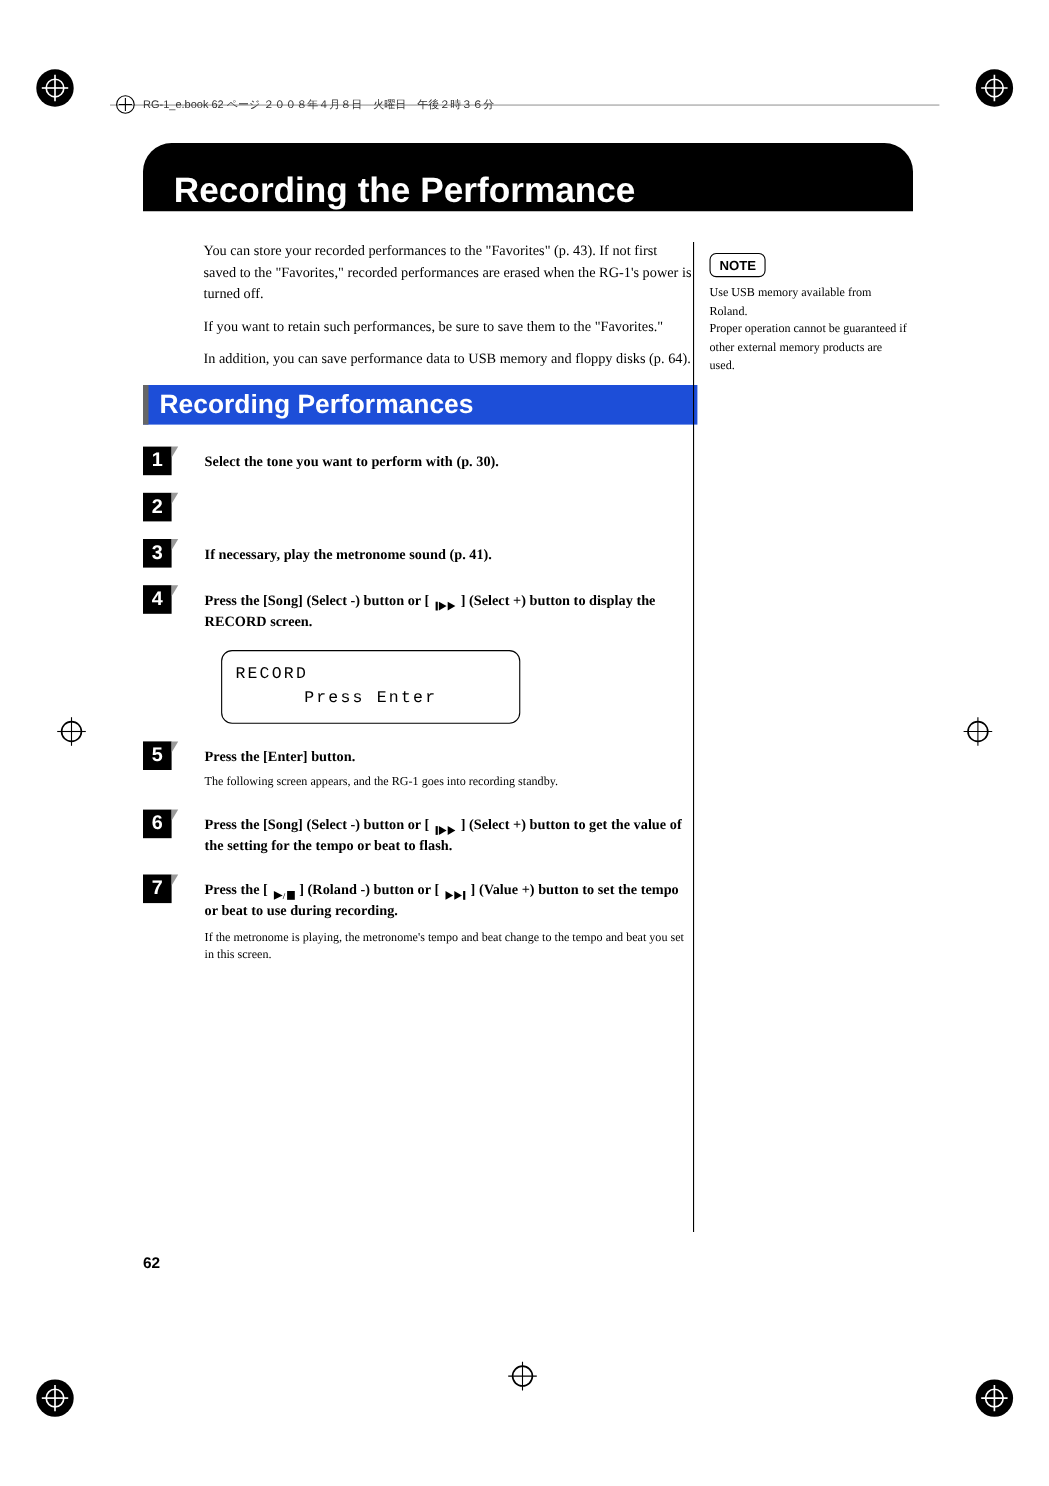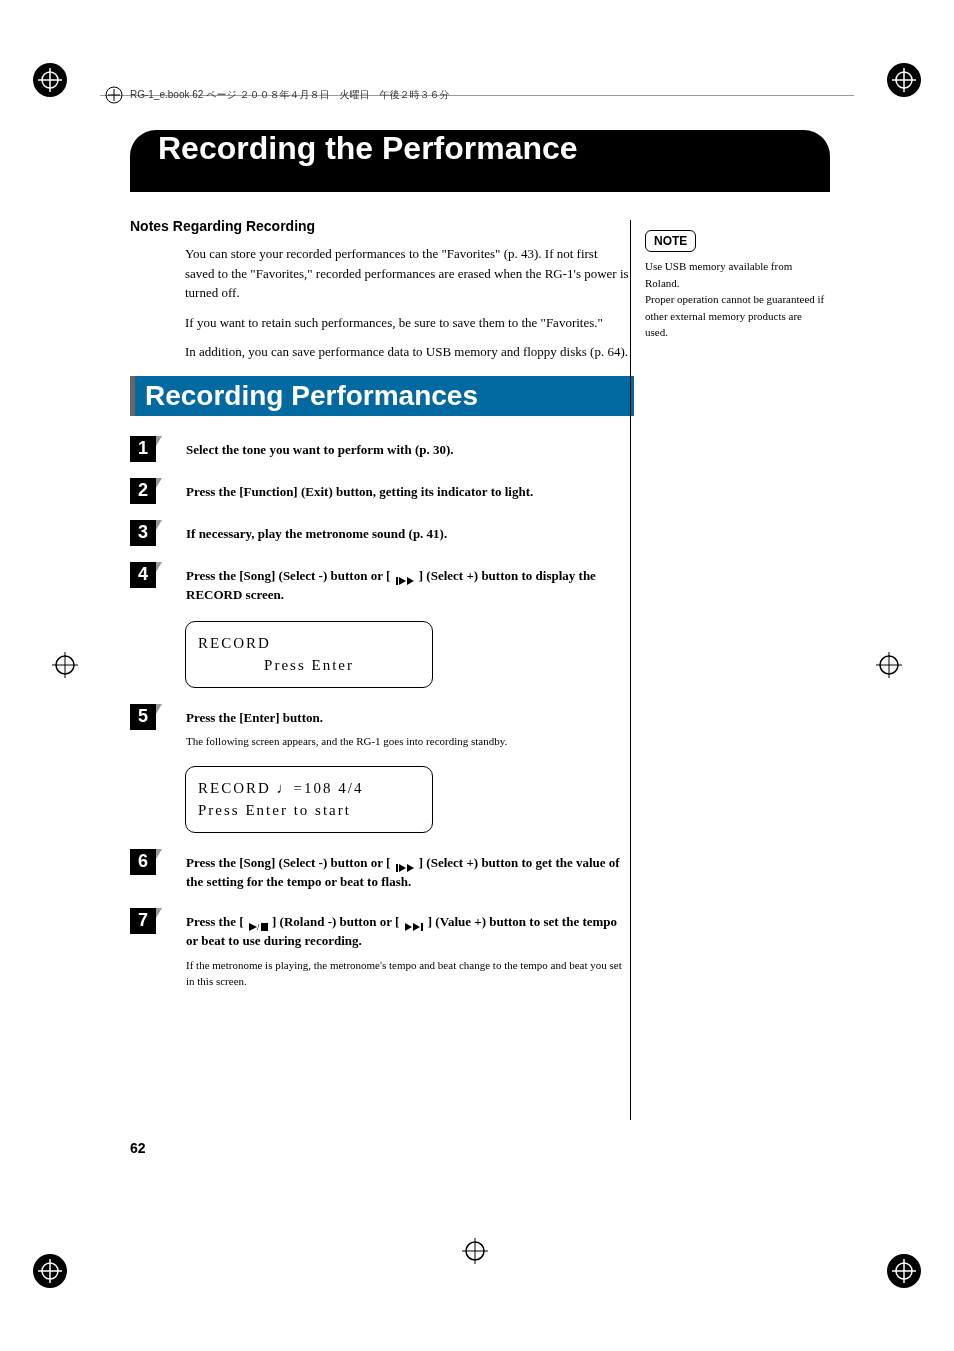--- a/index.html
+++ b/index.html
@@ -51,21 +51,21 @@
       top: 130px;
       left: 130px;
       width: 700px;
     }
     .chapter-header {
       background: #000;
       color: #fff;
       height: 62px;
       border-radius: 26px 26px 0 0;
       display: flex;
-      align-items: flex-start;
+      align-items: flex-end;
       padding-left: 28px;
       margin-bottom: 26px;
     }
     .chapter-title {
       font-family: Arial, Helvetica, sans-serif;
       font-size: 32px;
       font-weight: bold;
     }
     .subsection-title {
       font-family: Arial, Helvetica, sans-serif;
@@ -74,25 +74,25 @@
       margin-bottom: 10px;
     }
     .body-text {
       font-size: 13px;
       line-height: 1.5;
       margin-bottom: 10px;
       padding-left: 55px;
       padding-right: 200px;
     }
     .section-bar {
-      background: #0369a1;
+      background: #1d4ed8;
       color: #fff;
       padding: 4px 10px;
       font-family: Arial, Helvetica, sans-serif;
-      font-size: 28px;
+      font-size: 24px;
       font-weight: bold;
       margin-top: 14px;
       margin-bottom: 20px;
       width: 504px;
       border-left: 5px solid #666;
     }
     .step {
       display: flex;
       align-items: flex-start;
       margin-bottom: 16px;
@@ -134,26 +134,26 @@
       line-height: 1.5;
     }
     .step-normal {
       font-size: 11px;
       line-height: 1.5;
       margin-top: 6px;
     }
     .lcd-screen {
       border: 1.5px solid #000;
       border-radius: 10px;
-      width: 248px;
+      width: 272px;
       padding: 10px 12px;
-      margin-left: 55px;
+      margin-left: 71px;
       margin-top: 8px;
       margin-bottom: 16px;
-      font-family: Liberation Serif, serif;
+      font-family: Liberation Mono, monospace;
       font-size: 15px;
       letter-spacing: 2px;
       line-height: 1.5;
     }
     .lcd-line2 {
       text-align: center;
     }
     .sidebar {
       position: absolute;
       top: 230px;
@@ -269,39 +269,35 @@
       <line x1="3" y1="9" x2="15" y2="9" stroke="#000"></line>
     </svg>
 </div>
 <div class="header-text">RG-1_e.book 62 ページ ２００８年４月８日　火曜日　午後２時３６分</div>
 
 <div class="content">
   <div class="chapter-header">
     <span class="chapter-title">Recording the Performance</span>
   </div>
 
-  <div class="subsection-title">Notes Regarding Recording</div>
   <div class="body-text">You can store your recorded performances to the "Favorites" (p. 43). If not first saved to the "Favorites," recorded performances are erased when the RG-1's power is turned off.</div>
   <div class="body-text">If you want to retain such performances, be sure to save them to the "Favorites."</div>
   <div class="body-text">In addition, you can save performance data to USB memory and floppy disks (p. 64).</div>
 
   <div class="section-bar">Recording Performances</div>
 
   <div class="step">
     <div class="step-number">1</div>
     <div class="step-content">
         <div class="step-bold">Select the tone you want to perform with (p. 30).</div>
       </div>
   </div>
 
   <div class="step">
     <div class="step-number">2</div>
-    <div class="step-content">
-        <div class="step-bold">Press the [Function] (Exit) button, getting its indicator to light.</div>
-      </div>
   </div>
 
   <div class="step">
     <div class="step-number">3</div>
     <div class="step-content">
         <div class="step-bold">If necessary, play the metronome sound (p. 41).</div>
       </div>
   </div>
 
   <div class="step">
@@ -323,24 +319,20 @@
   </div>
 
   <div class="step">
     <div class="step-number">5</div>
     <div class="step-content">
       <div class="step-bold">Press the [Enter] button.</div>
       <div class="step-normal">The following screen appears, and the RG-1 goes into recording standby.</div>
     </div>
   </div>
 
-  <div class="lcd-screen">
-    <div>RECORD   ♩=108  4/4</div>
-    <div>Press Enter to start</div>
-  </div>
 
   <div class="step">
     <div class="step-number">6</div>
     <div class="step-content">
       <div class="step-bold">
         <span>Press the [Song] (Select -) button or [ </span><span class="inline-icon"><svg viewBox="0 0 22 10">
               <rect x="2" y="1" width="2" height="8" fill="#000"></rect>
               <polygon points="12,5 5,1 5,9" fill="#000"></polygon>
               <polygon points="20,5 13,1 13,9" fill="#000"></polygon>
             </svg></span><span> ] (Select +) button to get the value of the setting for the tempo or beat to flash.</span>

